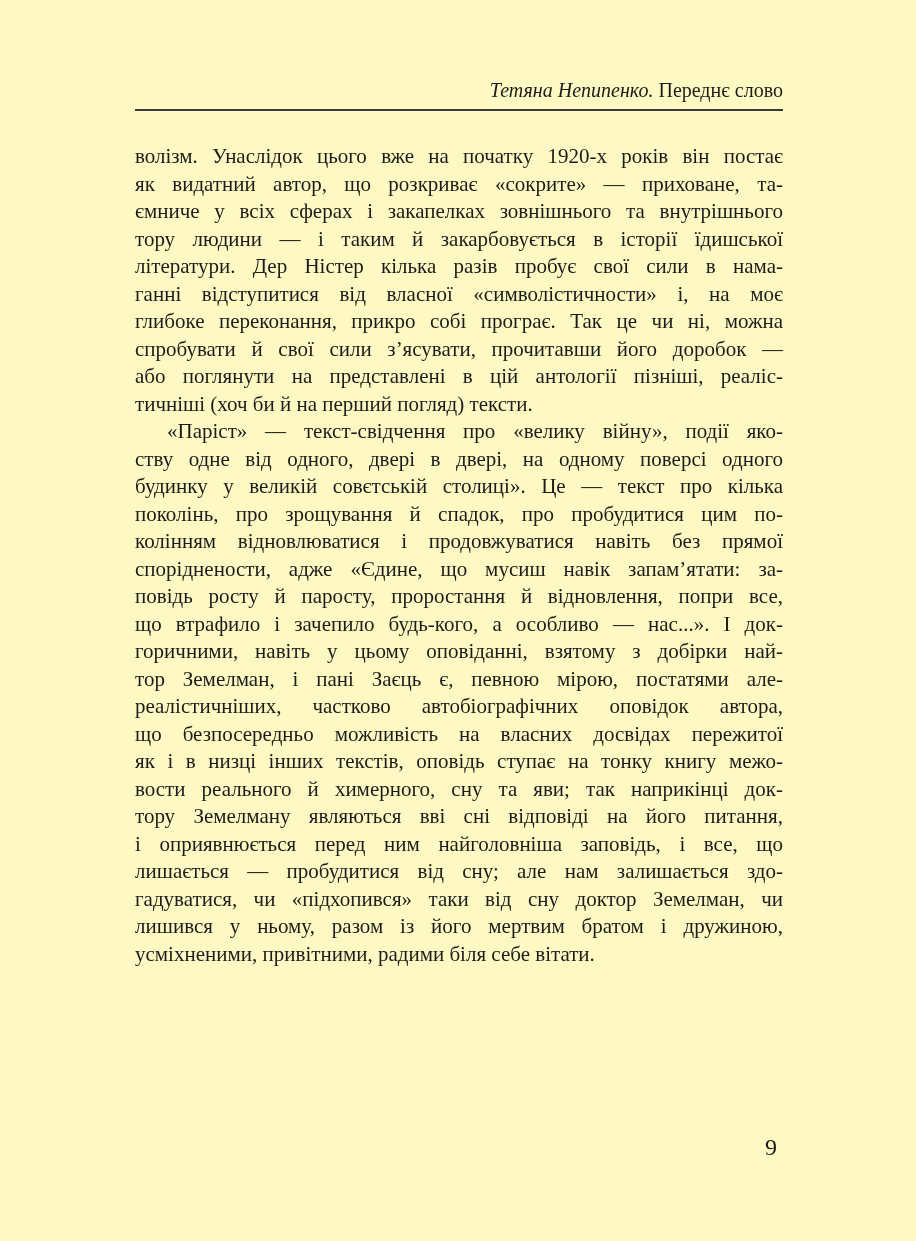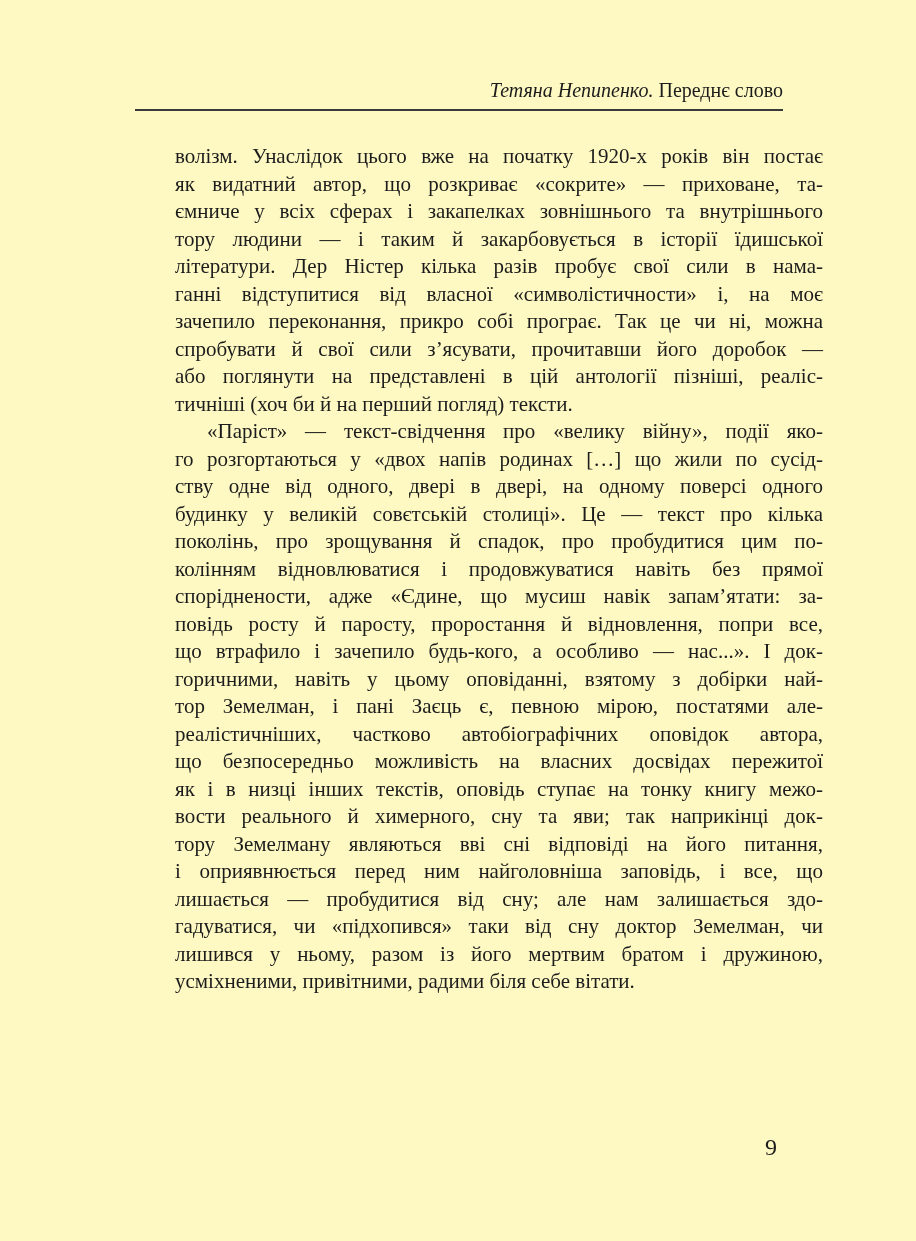--- a/index.html
+++ b/index.html
@@ -38,21 +38,20 @@
     height: 2px;
     background: #3a3a3a;
   }
   .body-text {
     position: absolute;
     top: 143px;
     left: 135px;
     width: 648px;
     font-size: 21px;
     line-height: 27.5px;
-    margin-left: 40px;
   }
   .line {
     width: 648px;
     text-align: justify;
     text-align-last: justify;
     white-space: normal;
   }
   .line.last {
     text-align-last: left;
   }
@@ -81,28 +80,27 @@
   <div class="header-rule"></div>
 
   <div class="body-text">
     <div>
         <div class="line">волізм. Унаслідок цього вже на початку 1920-х років він постає</div>
         <div class="line">як видатний автор, що розкриває «сокрите» — приховане, та-</div>
         <div class="line">ємниче у всіх сферах і закапелках зовнішнього та внутрішнього</div>
         <div class="line">тору людини — і таким й закарбовується в історії їдишської</div>
         <div class="line">літератури. Дер Ністер кілька разів пробує свої сили в нама-</div>
         <div class="line">ганні відступитися від власної «символістичности» і, на моє</div>
-        <div class="line">зачепило переконання, прикро собі програє. Так це чи ні, можна</div>
+        <div class="line">глибоке переконання, прикро собі програє. Так це чи ні, можна</div>
         <div class="line">спробувати й свої сили з’ясувати, прочитавши його доробок —</div>
         <div class="line">або поглянути на представлені в цій антології пізніші, реаліс-</div>
         <div class="line last">тичніші (хоч би й на перший погляд) тексти.</div>
       </div>
     <div>
         <div class="line indent">«Паріст» — текст-свідчення про «велику війну», події яко-</div>
-        <div class="line">го розгортаються у «двох напів родинах […] що жили по сусід-</div>
         <div class="line">ству одне від одного, двері в двері, на одному поверсі одного</div>
         <div class="line">будинку у великій совєтській столиці». Це — текст про кілька</div>
         <div class="line">поколінь, про зрощування й спадок, про пробудитися цим по-</div>
         <div class="line">колінням відновлюватися і продовжуватися навіть без прямої</div>
         <div class="line">споріднености, адже «Єдине, що мусиш навік запам’ятати: за-</div>
         <div class="line">повідь росту й паросту, проростання й відновлення, попри все,</div>
         <div class="line">що втрафило і зачепило будь-кого, а особливо — нас...». І док-</div>
         <div class="line">горичними, навіть у цьому оповіданні, взятому з добірки най-</div>
         <div class="line">тор Земелман, і пані Заєць є, певною мірою, постатями але-</div>
         <div class="line">реалістичніших, частково автобіографічних оповідок автора,</div>

